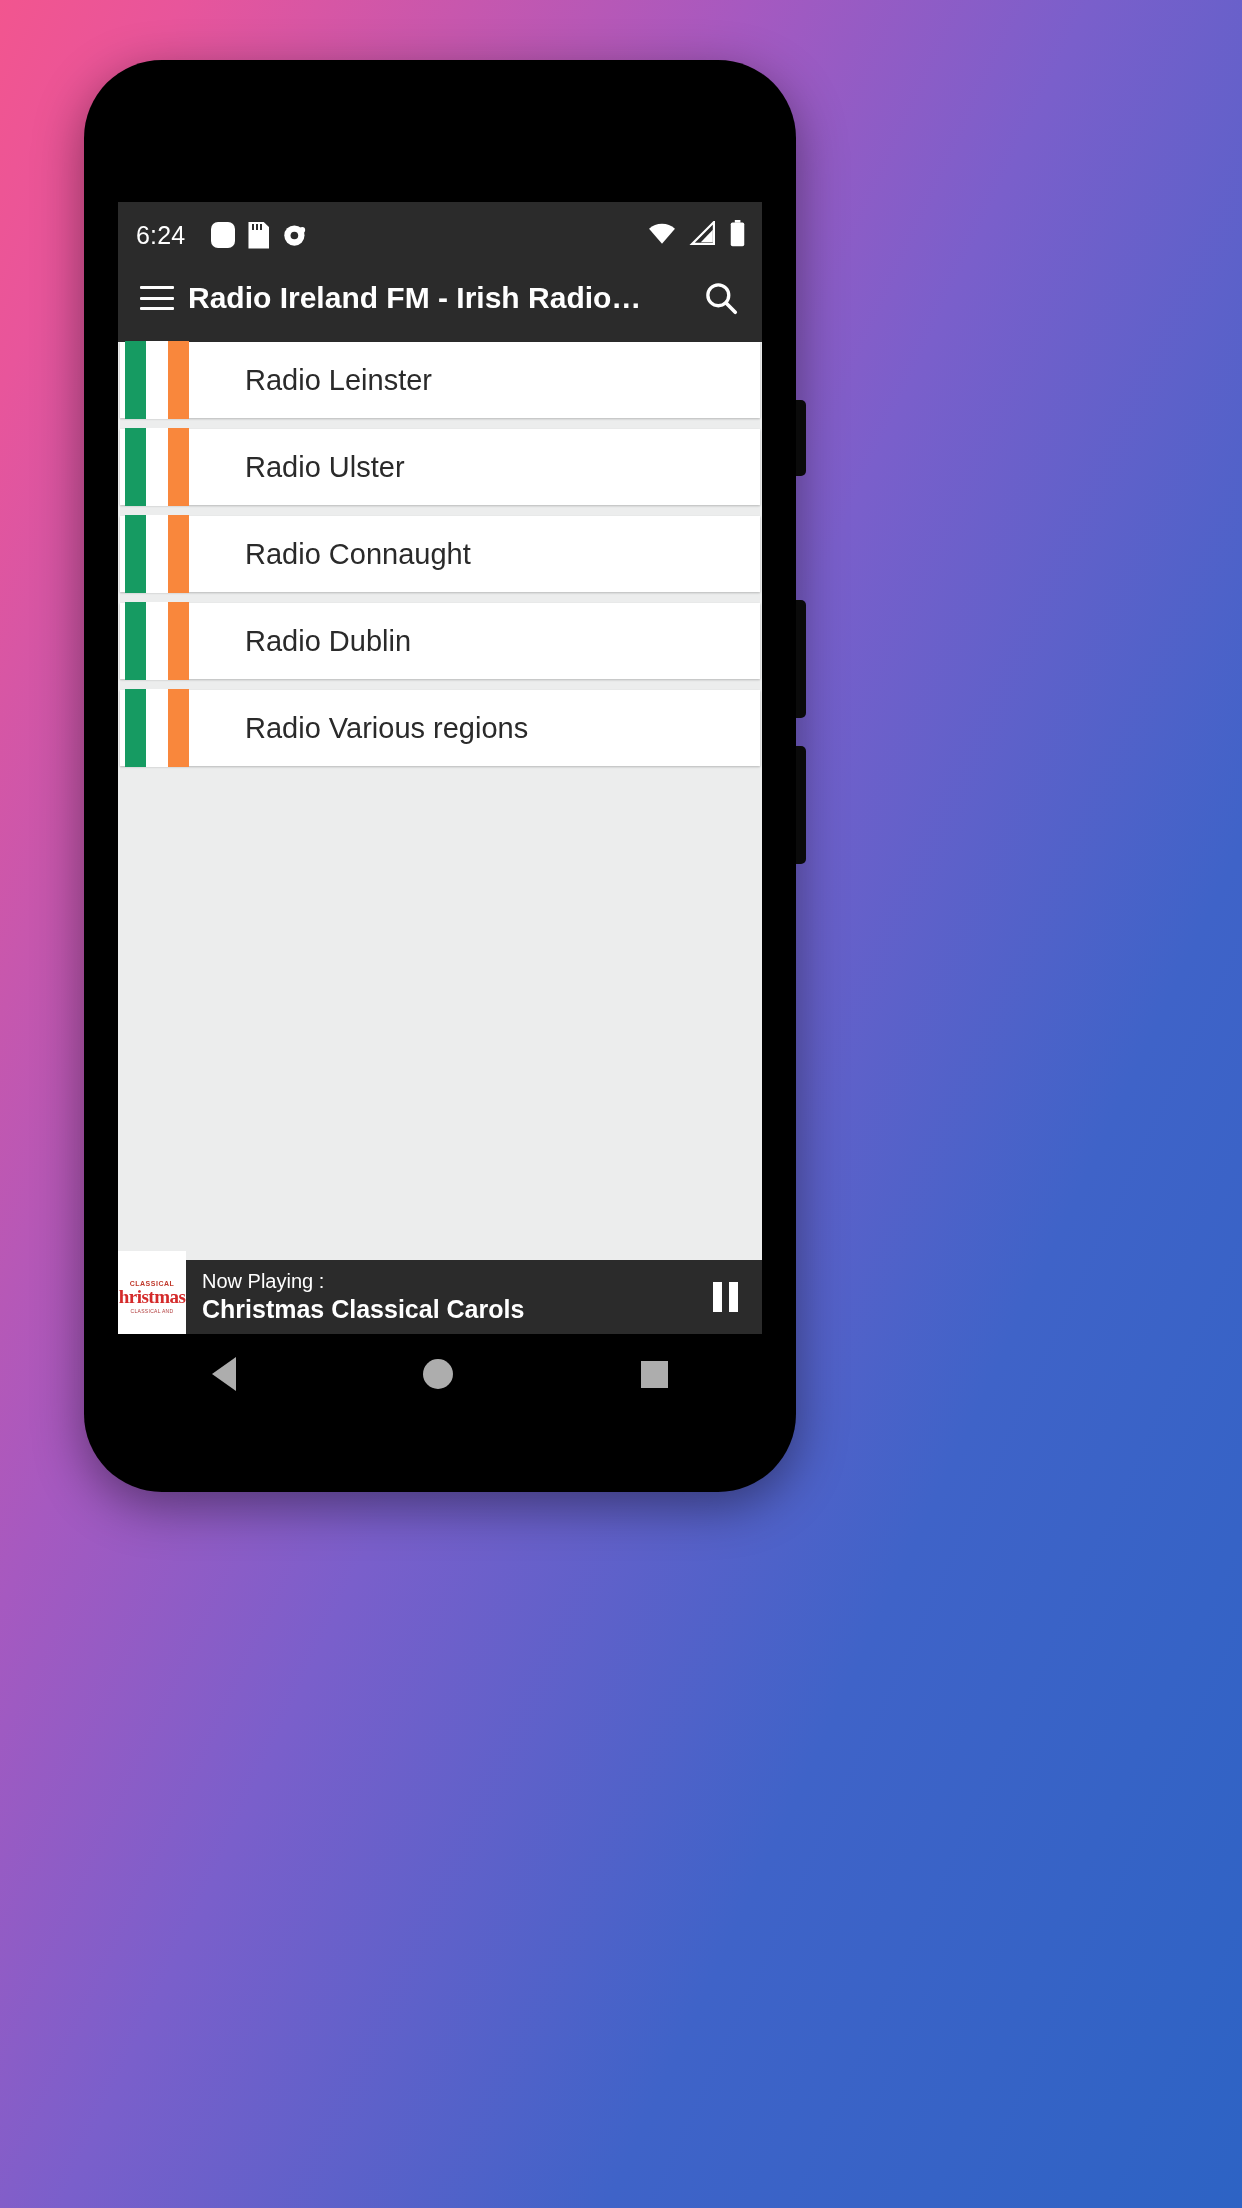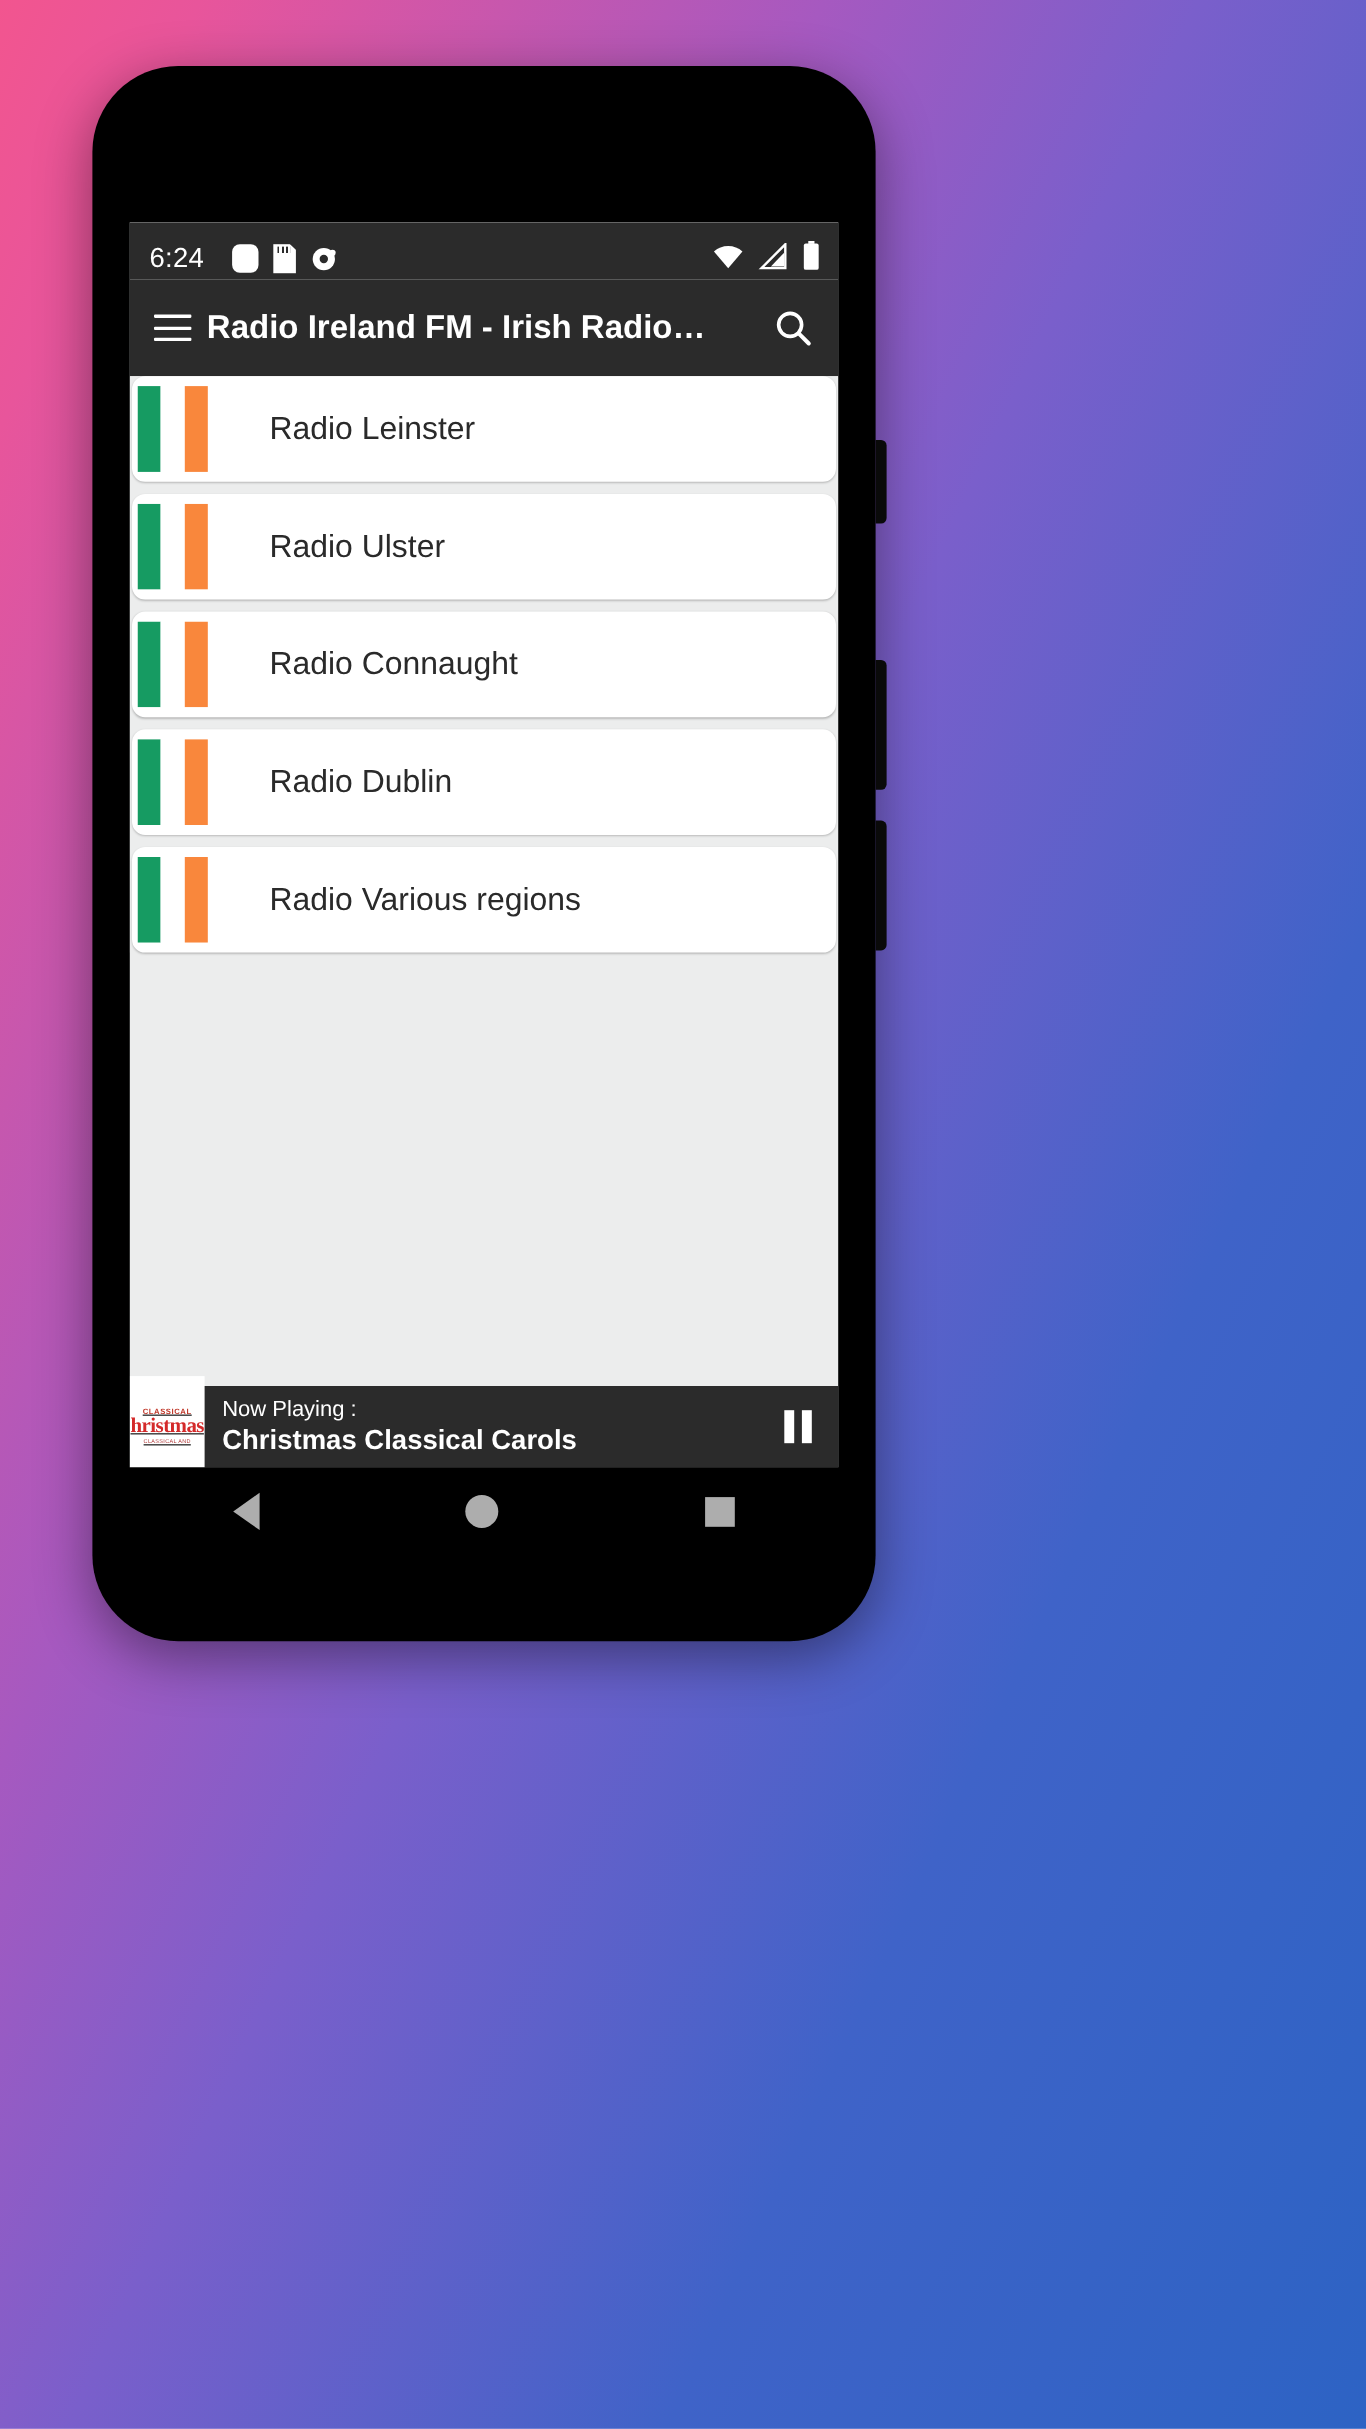--- a/index.html
+++ b/index.html
@@ -83,24 +83,23 @@
   }
   .tab.active { color:#ffffff; }
   .tab.inactive { color:#f7f517; }
   #tab-indicator {
     position:absolute; left:0; bottom:0; width:50%; height:9px; background:#f7f517;
   }
 
   
   #station-list { background:#eceded; padding:0; }
   .station-row {
-    height:96px; background:#fff; margin:0 2px 11px 2px;
+    height:76px; background:#fff; margin:0 2px 11px 2px;
     display:flex; align-items:center;
     box-shadow:0 1px 2px rgba(0,0,0,.22);
-    border-radius:12px;
   }
   .flag {
     width:64px; height:78px; margin-left:5px; flex:0 0 auto;
     display:flex; overflow:hidden;
   }
   .flag span { flex:1; }
   .flag .f-green  { background:#169b62; }
   .flag .f-white  { background:#ffffff; }
   .flag .f-orange { background:#f9873c; }
   .station-name {
@@ -110,21 +109,21 @@
   
   #player-bar {
     position:absolute; left:0; bottom:0;
     width:100%; height:74px;
     background:#2b2b2b;
     display:flex; align-items:center;
   }
   #album-art {
     width:68px; height:92px; background:#fff; flex:0 0 auto;
     position:relative; overflow:hidden;
-    display:flex; flex-direction:column; align-items:center; justify-content:center;text-decoration:underline;
+    display:flex; flex-direction:column; align-items:center; justify-content:center;
   }
   #album-art .aa-top { font-size:7px; color:#c0392b; letter-spacing:.5px; font-weight:bold; }
   #album-art .aa-main {
     font-size:19px; font-weight:bold; color:#d42a2a;
     font-family:"Liberation Serif", serif; letter-spacing:-.5px;
     white-space:nowrap; margin:0; line-height:1;
   }
   #album-art .aa-bot { font-size:5px; color:#b03a3a; letter-spacing:.3px; margin-top:2px; }
   #player-text { flex:1; padding-left:16px; color:#fff; overflow:hidden; }
   #np-label { font-size:20px; font-weight:normal; line-height:1.25; }

